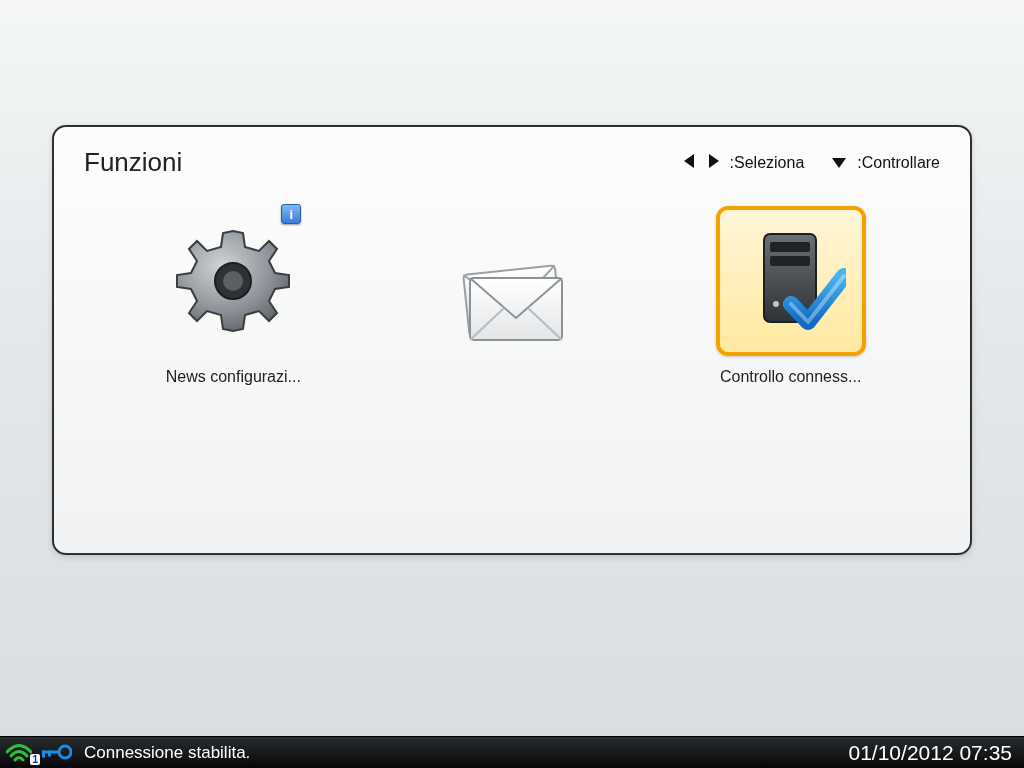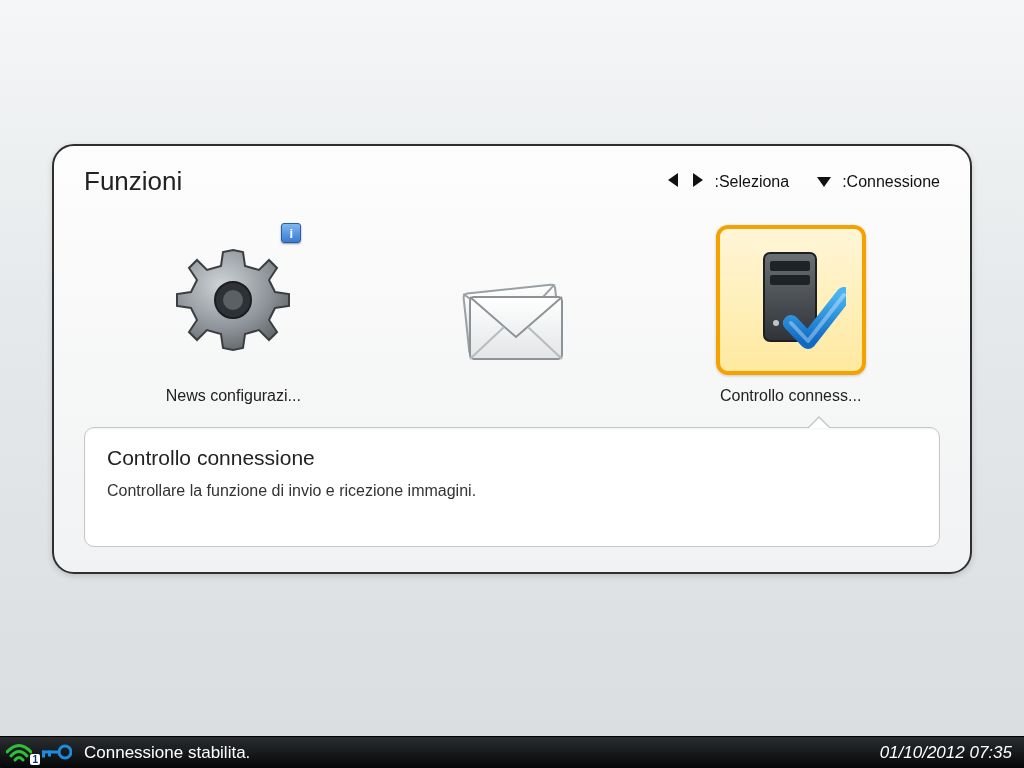--- a/index.html
+++ b/index.html
@@ -4,26 +4,26 @@
 <style>
   * { box-sizing: border-box; margin: 0; padding: 0; }
   html, body { width: 1024px; height: 768px; overflow: hidden; font-family: Arial, Helvetica, sans-serif; }
   body {
     background: linear-gradient(to bottom, #f4f6f7 0%, #e6e9eb 40%, #d9dddf 100%);
     position: relative;
   }
   .panel {
     position: absolute;
     left: 52px;
-    top: 144px;
+    top: 125px;
     width: 920px;
     height: 430px;
     background: linear-gradient(to bottom, #fdfdfd, #f1f2f3);
     border: 2px solid #2f2f2f;
-    border-radius: 22px;
+    border-radius: 14px;
     box-shadow: 0 2px 6px rgba(0,0,0,0.15), inset 0 1px 1px #fff;
     padding: 20px 30px 24px 30px;
   }
   .panel-header {
     display: flex;
     justify-content: space-between;
     align-items: center;
     margin-bottom: 28px;
   }
   .panel-title { font-size: 26px; color: #222; }
@@ -120,21 +120,21 @@
   .status-left { display:flex; align-items:center; gap:8px; }
   .status-right { margin-left: auto; }
   .wifi-badge { display:flex; align-items:flex-end; gap:1px; position:relative; padding-right:2px;}
   .wifi-badge .num {
     position:absolute; bottom:-2px; right:-6px;
     background:#fff; color:#04327a; font-size:10px; font-weight:bold;
     border-radius:2px; padding:0 2px; line-height:11px;
   }
   .key-icon { color:#1a8de0; font-size:20px; transform: translateY(1px);}
   .status-text { margin-left: 4px; }
-  .datetime { font-size: 17px; color:#fff;font-style:italic; }
+  .datetime { font-size: 21px; color:#fff; }
 </style>
 </head>
 <body>
 
 <div class="panel">
   <div class="panel-header">
     <div class="panel-title">Funzioni</div>
     <div class="nav-hints">
       <span class="tri">
         <svg width="12" height="14" viewBox="0 0 12 14">
@@ -146,21 +146,21 @@
             <polygon points="2,0 2,14 12,7" fill="#111"></polygon>
           </svg>
       </span>
       <span>:Seleziona</span>
       <span style="width:6px"></span>
       <span class="tri">
         <svg width="14" height="12" viewBox="0 0 14 12">
             <polygon points="0,2 14,2 7,12" fill="#111"></polygon>
           </svg>
       </span>
-      <span>:Connessione</span>
+      <span>:Controllare</span>
     </div>
   </div>
 
   <div class="icons-row">
 
 
     <div class="func-item">
       <div class="info-badge">i</div>
       <div class="icon-box">
         <svg width="120" height="120" viewBox="0 0 120 120">
@@ -231,24 +231,20 @@
           <path d="M55 78 L72 96 L108 50" fill="none" stroke="url(#gChk)" stroke-width="16" stroke-linecap="round" stroke-linejoin="round"></path>
           <path d="M55 78 L72 96 L108 50" fill="none" stroke="#0a4f96" stroke-width="16" stroke-linecap="round" stroke-linejoin="round" opacity="0.0"></path>
           <path d="M55 78 L72 96 L108 50" fill="none" stroke="#ffffff" stroke-width="4" stroke-linecap="round" stroke-linejoin="round" opacity="0.35"></path>
         </svg>
       </div>
       <div class="func-label">Controllo conness...</div>
     </div>
 
   </div>
 
-  <div class="desc-box">
-    <div class="desc-title">Controllo connessione</div>
-    <div class="desc-text">Controllare la funzione di invio e ricezione immagini.</div>
-  </div>
 </div>
 
 <div class="status-bar">
   <div class="status-left">
     <span class="wifi-badge">
       <svg width="26" height="20" viewBox="0 0 26 20">
         <path d="M1 9 Q13 -4 25 9" stroke="#2fbf3a" stroke-width="3" fill="none" stroke-linecap="round"></path>
         <path d="M5 13 Q13 4 21 13" stroke="#2fbf3a" stroke-width="3" fill="none" stroke-linecap="round"></path>
         <path d="M9 17 Q13 12 17 17" stroke="#2fbf3a" stroke-width="3" fill="none" stroke-linecap="round"></path>
       </svg>

